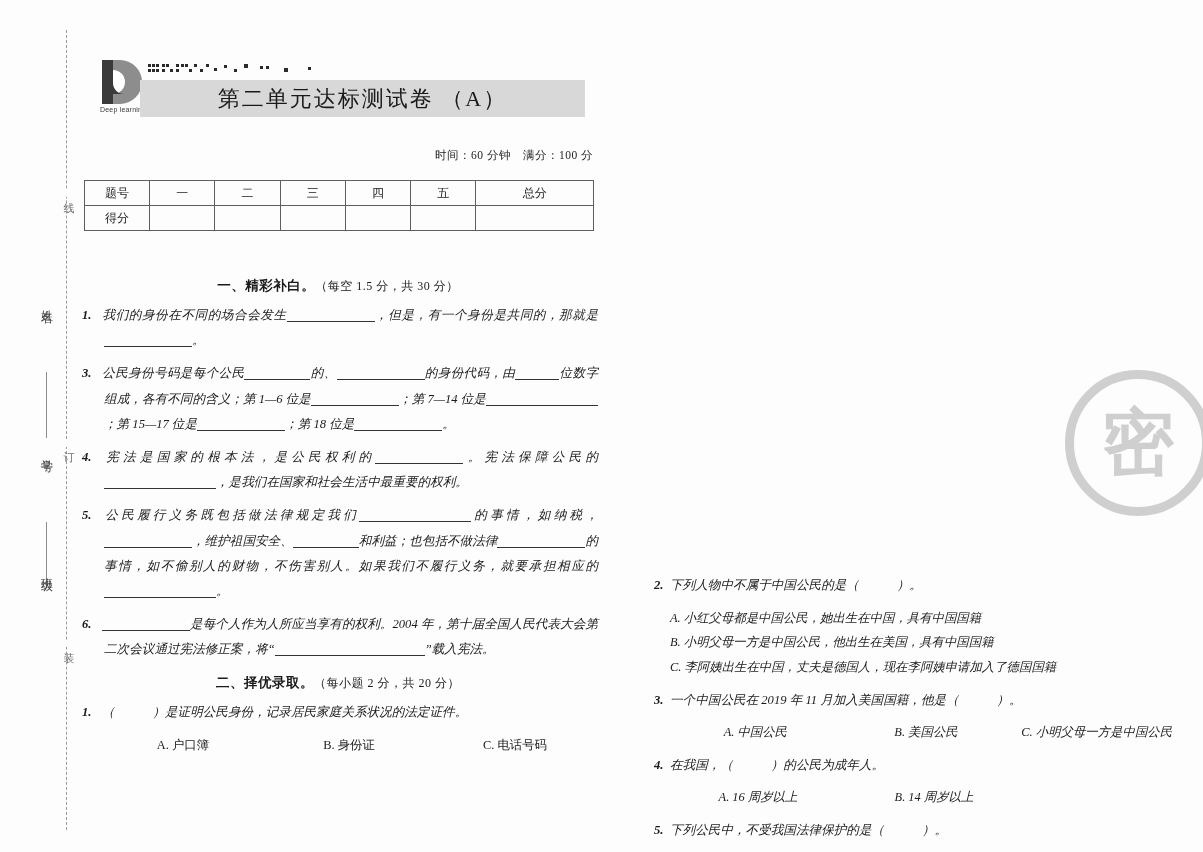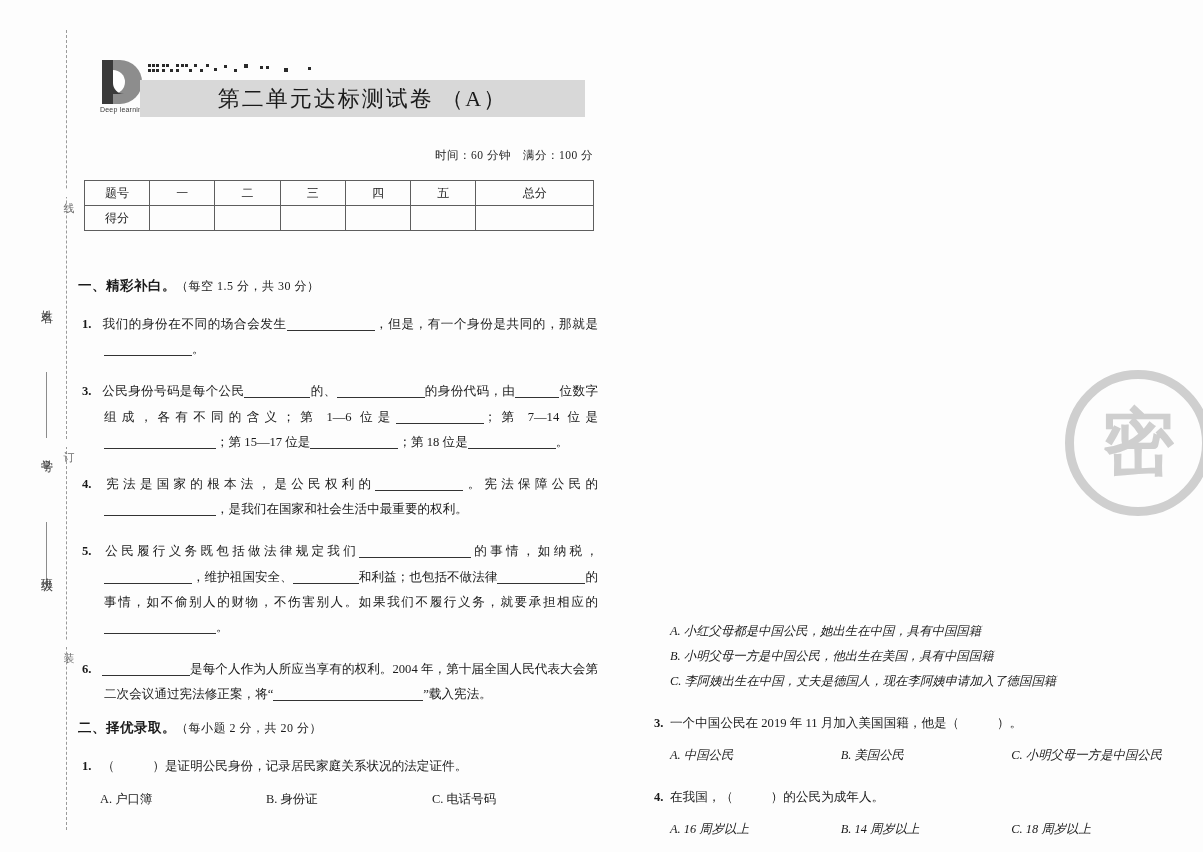--- a/index.html
+++ b/index.html
@@ -145,31 +145,33 @@
     width: 520px;
   }
   .col-left  { left: 78px; }
   .col-right { left: 652px; top: 48px; width: 530px; }
 
   .sec-head {
     font-size: 13.5px;
     font-weight: bold;
     margin: 0 0 6px 0;
     letter-spacing: 0.5px;
+    text-align: center;
   }
   .sec-head .pts {
     font-weight: normal;
     font-size: 12px;
   }
   .q {
-    margin: 17px 0 7px 0;
+    margin: 8px 0 7px 0;
     padding-left: 26px;
     font-size: 12.6px;
     line-height: 2.0;
     text-align: justify;
+    font-style: italic;
   }
   .q .num {
     display: inline-block;
     margin-left: -22px;
     width: 20px;
     font-weight: bold;
     font-size: 12.6px;
   }
   .col-right .q { padding-left: 20px; }
   .col-right .q .num { margin-left: -18px; width: 16px; }
@@ -187,21 +189,21 @@
 
   .opts {
     display: flex;
     padding-left: 22px;
     font-size: 12.4px;
     line-height: 2.0;
   }
   .col-right .opts { padding-left: 18px; font-style: italic; }
   .opts.stack { display: block; }
   .opt { white-space: nowrap; }
-  .opts.row3 .opt { width: 168px; }
+  .opts.row3 .opt { width: 168px; text-align: center; }
   .col-right .opts.row3 .opt { width: 176px; }
 
   
   .watermark {
     position: absolute;
     right: -8px; top: 370px;
     width: 128px; height: 128px;
     border: 9px solid #cfcfcf;
     border-radius: 50%;
     color: #cfcfcf;
@@ -339,20 +341,23 @@
     </p>
     <div class="opts row3">
       <span class="opt">A. 户口簿</span>
       <span class="opt">B. 身份证</span>
       <span class="opt">C. 电话号码</span>
     </div>
   </div>
 
   <div class="col col-right above">
 
+    <p class="q">
+      <span class="num">2.</span><span>下列人物中不属于中国公民的是（　　　）。</span>
+    </p>
     <div class="opts stack">
       <div class="opt">A. 小红父母都是中国公民，她出生在中国，具有中国国籍</div>
       <div class="opt">B. 小明父母一方是中国公民，他出生在美国，具有中国国籍</div>
       <div class="opt">C. 李阿姨出生在中国，丈夫是德国人，现在李阿姨申请加入了德国国籍</div>
     </div>
 
     <p class="q">
       <span class="num">3.</span><span>一个中国公民在 2019 年 11 月加入美国国籍，他是（　　　）。</span>
     </p>
     <div class="opts row3">
@@ -360,21 +365,20 @@
       <span class="opt">B. 美国公民</span>
       <span class="opt">C. 小明父母一方是中国公民</span>
     </div>
 
     <p class="q">
       <span class="num">4.</span><span>在我国，（　　　）的公民为成年人。</span>
     </p>
     <div class="opts row3">
       <span class="opt">A. 16 周岁以上</span>
       <span class="opt">B. 14 周岁以上</span>
-      <span class="opt">C. 18 周岁以上</span>
     </div>
 
     <p class="q">
       <span class="num">5.</span><span>下列公民中，不受我国法律保护的是（　　　）。</span>
     </p>
 
   </div>
 
 </div>
 

